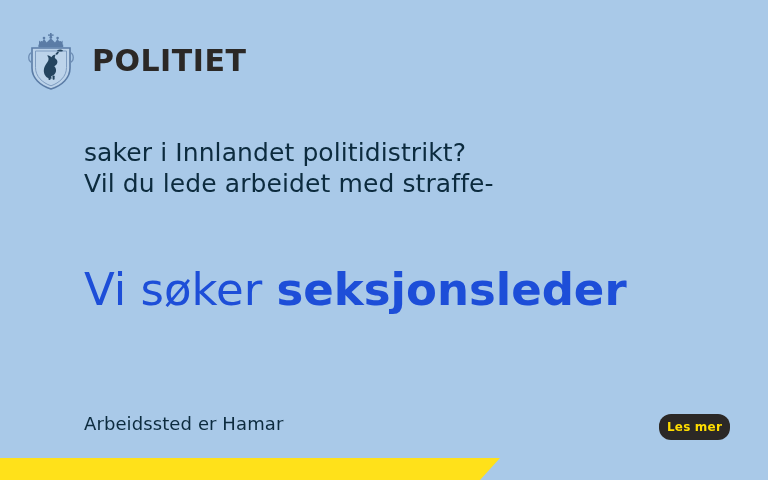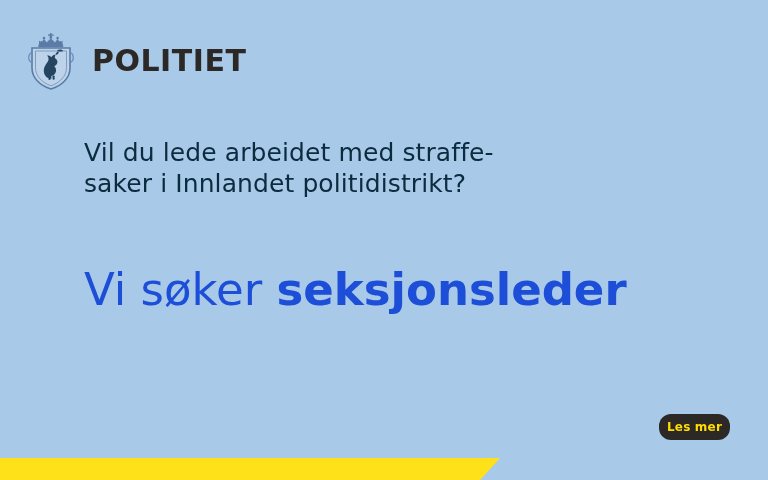--- a/index.html
+++ b/index.html
@@ -154,28 +154,29 @@
         <path d="M31.5 21.8 L33.6 19.4 L35 20.6 L32.9 23 Z"></path>
         <path d="M33.2 18.2 C35.3 17 37.8 17.3 39.2 18.9 C37.4 19.6 35.4 19.8 33.6 19.3 Z"></path>
         <rect x="24.5" y="44" width="2" height="4" rx="0.8"></rect>
         <rect x="28.6" y="43.4" width="2" height="4.4" rx="0.8"></rect>
       </g>
     </svg>
     <div class="wordmark">POLITIET</div>
   </div>
 
   <div class="kicker">
+    <span class="ln">saker i Innlandet politidistrikt?</span>
     <span class="ln">Vil du lede arbeidet med straffe-</span>
-    <span class="ln">saker i Innlandet politidistrikt?</span>
   </div>
 
   <div class="headline">
     <span class="light">Vi søker </span><span class="bold">seksjonsleder</span>
   </div>
 
+  <div class="location">Arbeidssted er Hamar</div>
 
   <button class="cta">
     <span class="cta-label">Les mer</span>
   </button>
 
   <div class="yellow-bar"></div>
 
 </div>
 
 </body></html>

